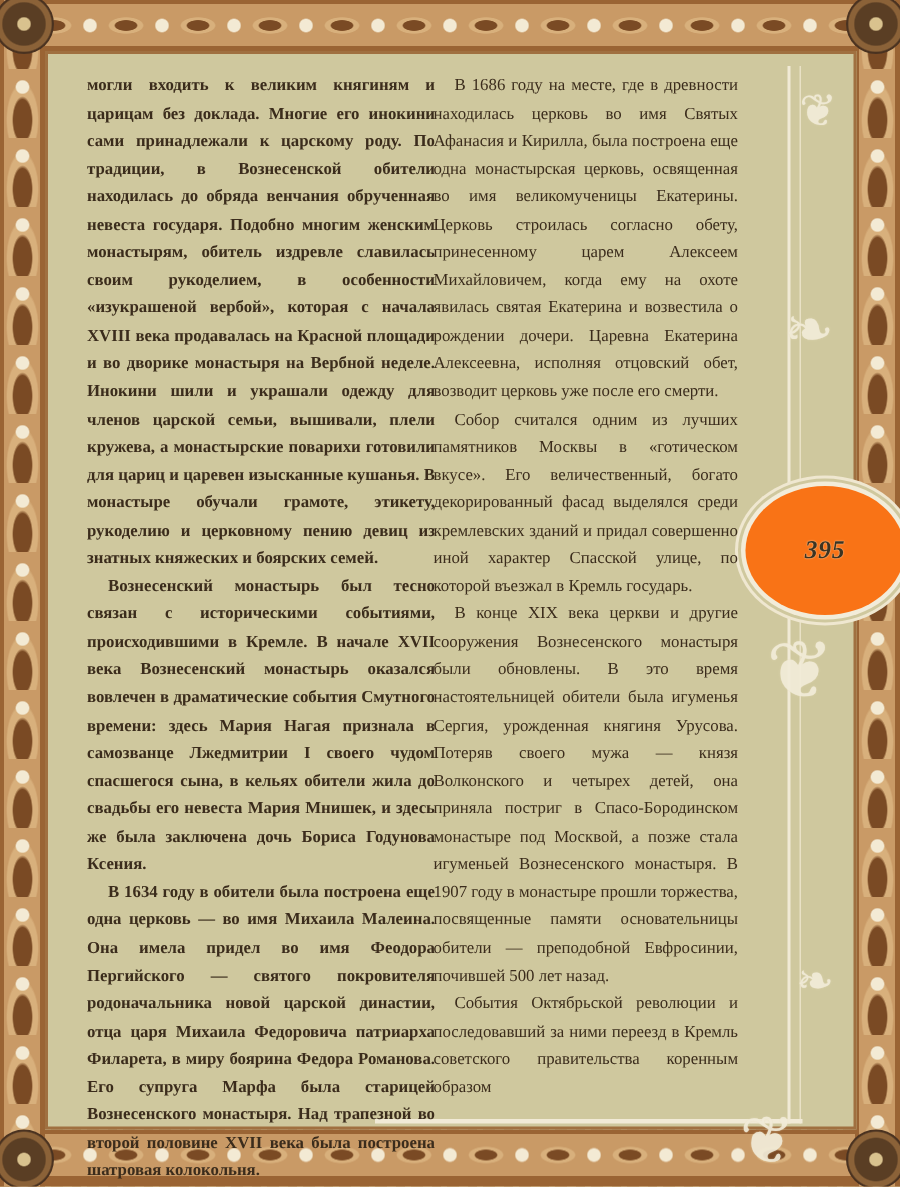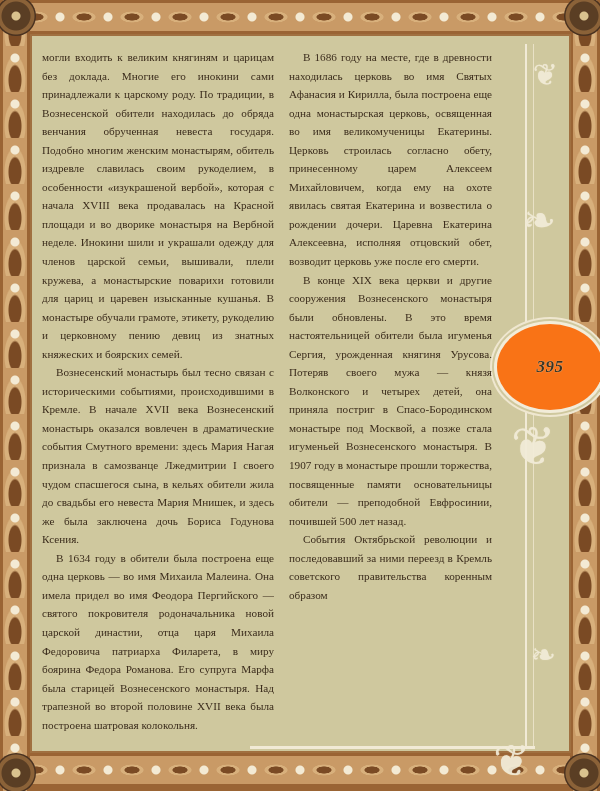--- a/index.html
+++ b/index.html
@@ -79,21 +79,21 @@
       font-size: 17px; color: #3d3320; letter-spacing: 0.5px;
       text-shadow: 0 0 1px #f7f1de;
     }
 
     
     .col {
       position: absolute; top: 48px; color: #3b2c1c;
       font-size: 11.2px; line-height: 18.55px; text-align: justify;
       hyphens: manual;
     }
-    .col.left { left: 42px; width: 232px; }
+    .col.left { left: 58px; width: 232px; font-weight: bold; }
     .col.right { left: 289px; width: 203px; }
     .col p { margin: 0; text-indent: 0; }
     .col p.indent { text-indent: 14px; }
   </style>
 </head>
 <body>
 
 <div class="border">
   <div class="band-top"></div>
   <div class="band-bottom"></div>
@@ -121,15 +121,16 @@
 </div>
 
 <div class="col left">
   <p>могли входить к великим княгиням и царицам без доклада. Многие его инокини сами принадлежали к царскому роду. По традиции, в Вознесенской обители находилась до обряда венчания обрученная невеста государя. Подобно многим женским монастырям, обитель издревле славилась своим рукоделием, в особенности «изукрашеной вербой», которая с начала XVIII века продавалась на Красной площади и во дворике монастыря на Вербной неделе. Инокини шили и украшали одежду для членов царской семьи, вышивали, плели кружева, а монастырские поварихи готовили для цариц и царевен изысканные кушанья. В монастыре обучали грамоте, этикету, рукоделию и церковному пению девиц из знатных княжеских и боярских семей.</p>
   <p class="indent">Вознесенский монастырь был тесно связан с историческими событиями, происходившими в Кремле. В начале XVII века Вознесенский монастырь оказался вовлечен в драматические события Смутного времени: здесь Мария Нагая признала в самозванце Лжедмитрии I своего чудом спасшегося сына, в кельях обители жила до свадьбы его невеста Мария Мнишек, и здесь же была заключена дочь Бориса Годунова Ксения.</p>
   <p class="indent">В 1634 году в обители была построена еще одна церковь — во имя Михаила Малеина. Она имела придел во имя Феодора Пергийского — святого покровителя родоначальника новой царской династии, отца царя Михаила Федоровича патриарха Филарета, в миру боярина Федора Романова. Его супруга Марфа была старицей Вознесенского монастыря. Над трапезной во второй половине XVII века была построена шатровая колокольня.</p>
 </div>
 
 <div class="col right">
   <p class="indent">В 1686 году на месте, где в древности находилась церковь во имя Святых Афанасия и Кирилла, была построена еще одна монастырская церковь, освященная во имя великомученицы Екатерины. Церковь строилась согласно обету, принесенному царем Алексеем Михайловичем, когда ему на охоте явилась святая Екатерина и возвестила о рождении дочери. Царевна Екатерина Алексеевна, исполняя отцовский обет, возводит церковь уже после его смерти.</p>
+  <p class="indent">Собор считался одним из лучших памятников Москвы в «готическом вкусе». Его величественный, богато декорированный фасад выделялся среди кремлевских зданий и придал совершенно иной характер Спасской улице, по которой въезжал в Кремль государь.</p>
   <p class="indent">В конце XIX века церкви и другие сооружения Вознесенского монастыря были обновлены. В это время настоятельницей обители была игуменья Сергия, урожденная княгиня Урусова. Потеряв своего мужа — князя Волконского и четырех детей, она приняла постриг в Спасо-Бородинском монастыре под Москвой, а позже стала игуменьей Вознесенского монастыря. В 1907 году в монастыре прошли торжества, посвященные памяти основательницы обители — преподобной Евфросинии, почившей 500 лет назад.</p>
   <p class="indent">События Октябрьской революции и последовавший за ними переезд в Кремль советского правительства коренным образом</p>
 </div>
 
 </body></html>

